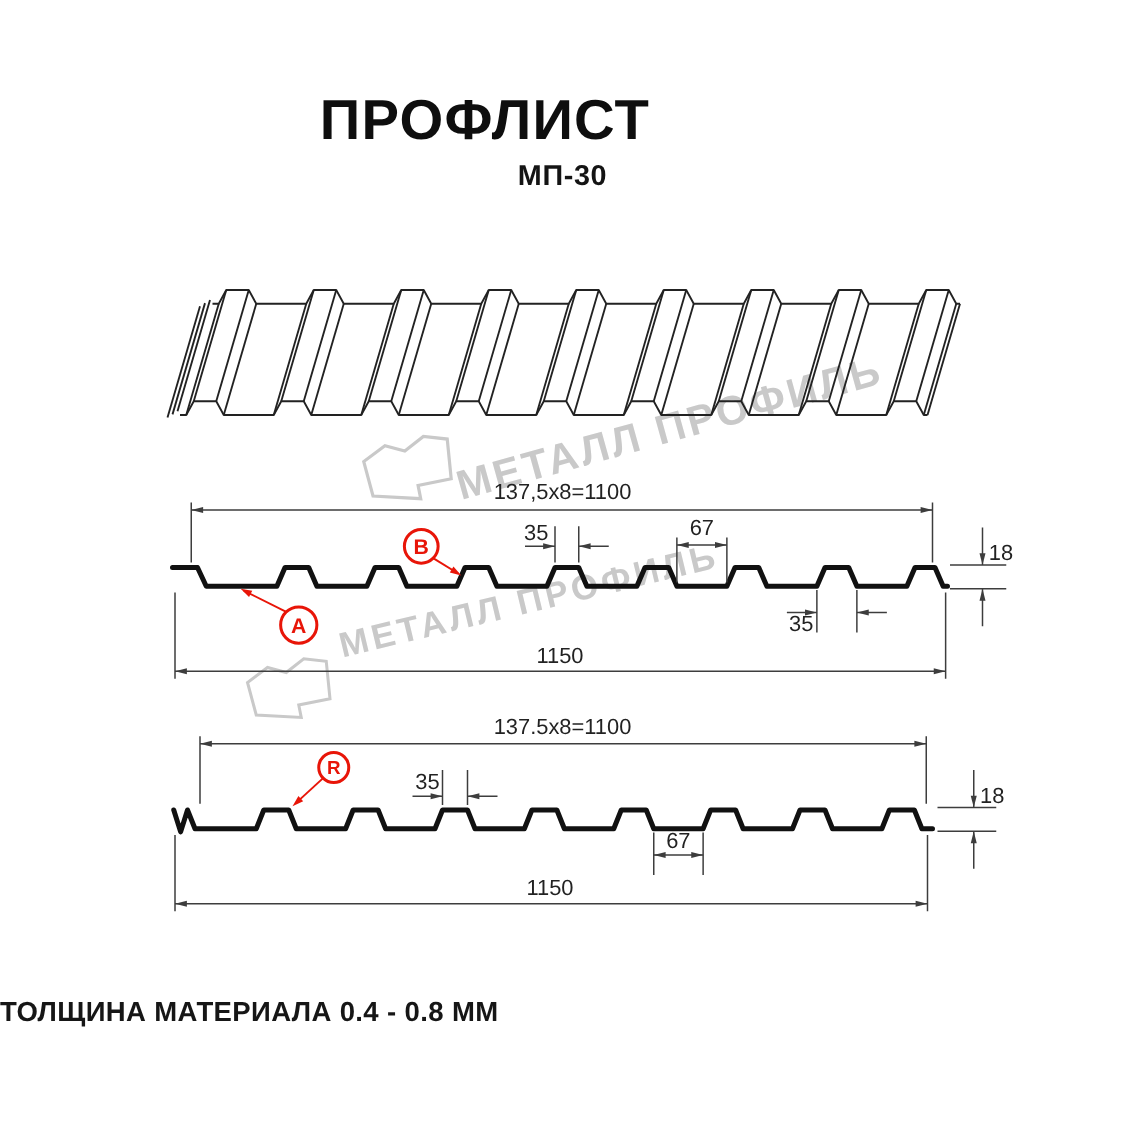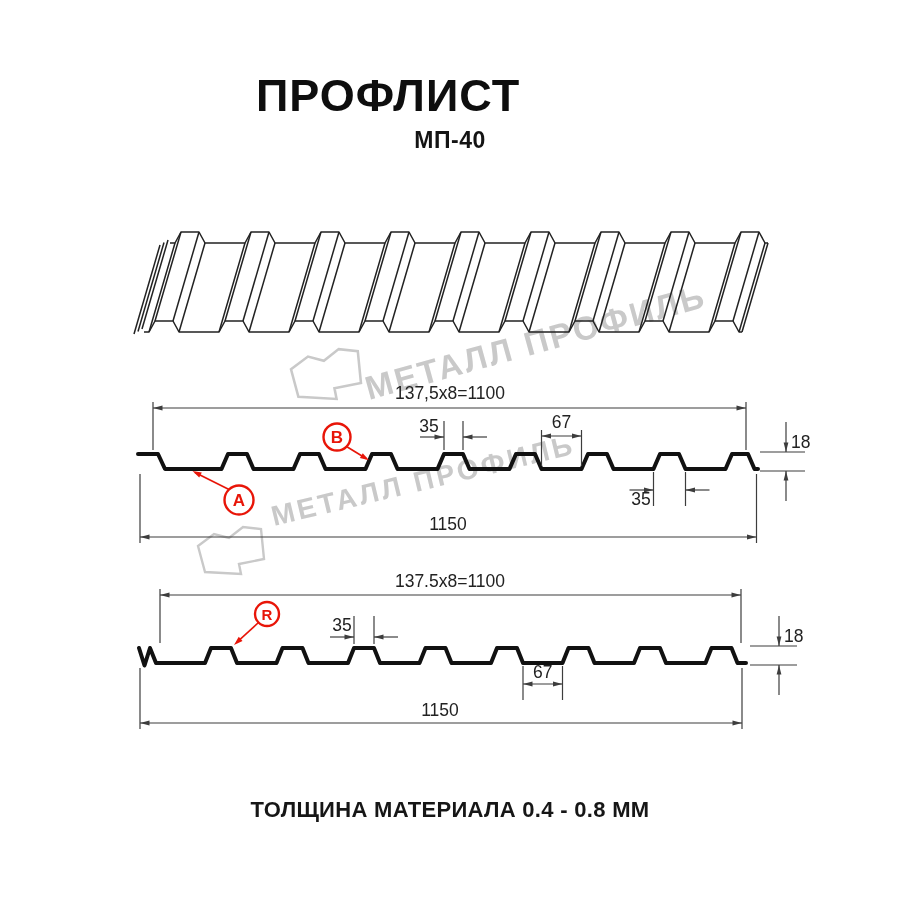--- a/index.html
+++ b/index.html
@@ -3,21 +3,21 @@
 <meta charset="utf-8">
 <style>
   html,body{margin:0;padding:0;background:#ffffff;}
   #page{position:relative;width:900px;height:900px;background:#ffffff;overflow:hidden;
         font-family:"Liberation Sans",sans-serif;}
   #drawing{position:absolute;top:0;left:0;}
   .title{position:absolute;top:70px;left:0;width:776px;text-align:center;
          font-size:45px;font-weight:800;letter-spacing:1px;color:#0e0e0e;}
   .model{position:absolute;top:127px;left:0;width:900px;text-align:center;
          font-size:23px;font-weight:600;letter-spacing:0.5px;color:#141414;}
-  .footer-note{position:absolute;top:797px;left:0;width:900px;text-align:center;
+  .footer-note{position:absolute;top:797px;left:0;width:900px;text-align:left;
          font-size:22px;font-weight:600;letter-spacing:0.3px;color:#161616;}
   .profile{fill:none;stroke:#111111;stroke-width:4;stroke-linejoin:round;stroke-linecap:round;}
   .thin{fill:none;stroke:#222222;stroke-width:1.5;stroke-linejoin:round;}
   .dim-line{fill:none;stroke:#3d3d3d;stroke-width:1.2;}
   .arrow{fill:#3d3d3d;stroke:none;}
   .dim-text{font-family:"Liberation Sans",sans-serif;font-size:17.5px;fill:#222222;}
   .red-circ{fill:none;stroke:#e81508;stroke-width:2.4;}
   .red-line{fill:none;stroke:#e81508;stroke-width:1.6;}
   .red-arrow{fill:#e81508;stroke:none;}
   .red-text{font-family:"Liberation Sans",sans-serif;font-weight:600;fill:#e81508;}
@@ -25,21 +25,21 @@
            letter-spacing:2.5px;fill:#c9c9c9;}
   .wm-text2{font-family:"Liberation Sans",sans-serif;font-weight:700;font-size:28px;
            letter-spacing:3px;fill:#c9c9c9;}
   .wm-logo{fill:none;stroke:#c9c9c9;stroke-width:2.4;stroke-linejoin:miter;}
 </style>
 </head>
 <body>
 
 <div id="page">
   <div class="title">ПРОФЛИСТ</div>
-  <div class="model">МП-40</div>
+  <div class="model">МП-30</div>
   <svg id="drawing" width="900" height="900" viewBox="0 0 900 900">
       <g>
         <polygon points="7,47 0,21 16,9 31,13 45,2 63,4 66,34 41,39 43,49" transform="translate(291,347) scale(1.06)" class="wm-logo"></polygon>
         <text x="0" y="0" text-anchor="start" class="wm-text" transform="translate(369,400) rotate(-15.5)">МЕТАЛЛ ПРОФИЛЬ</text>
       </g>
       <g>
         <polygon points="7,47 0,21 16,9 31,13 45,2 63,4 66,34 41,39 43,49" transform="translate(198,525)" class="wm-logo"></polygon>
         <text x="0" y="0" text-anchor="start" class="wm-text2" transform="translate(274,526) rotate(-13.5)">МЕТАЛЛ ПРОФИЛЬ</text>
       </g>
       <g>

